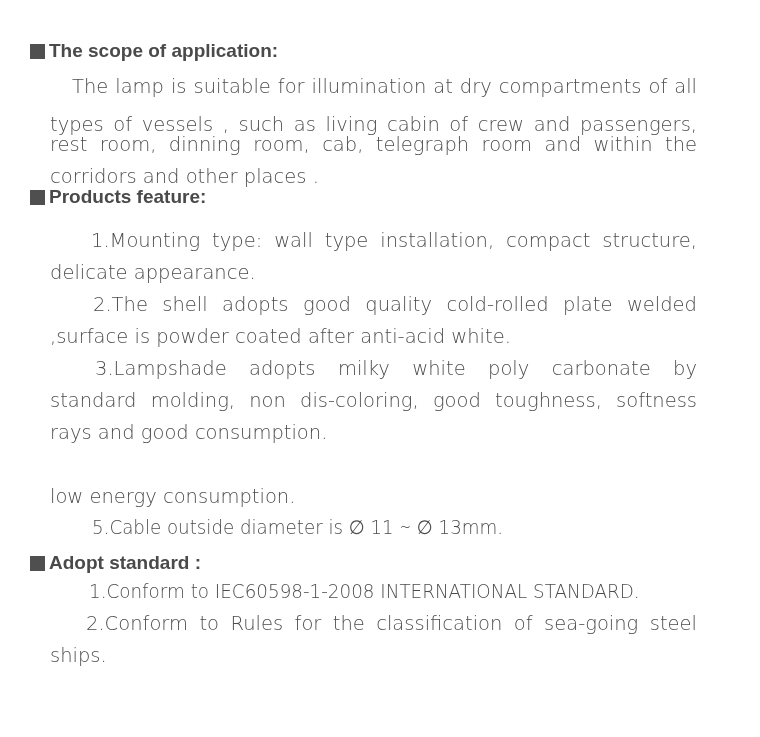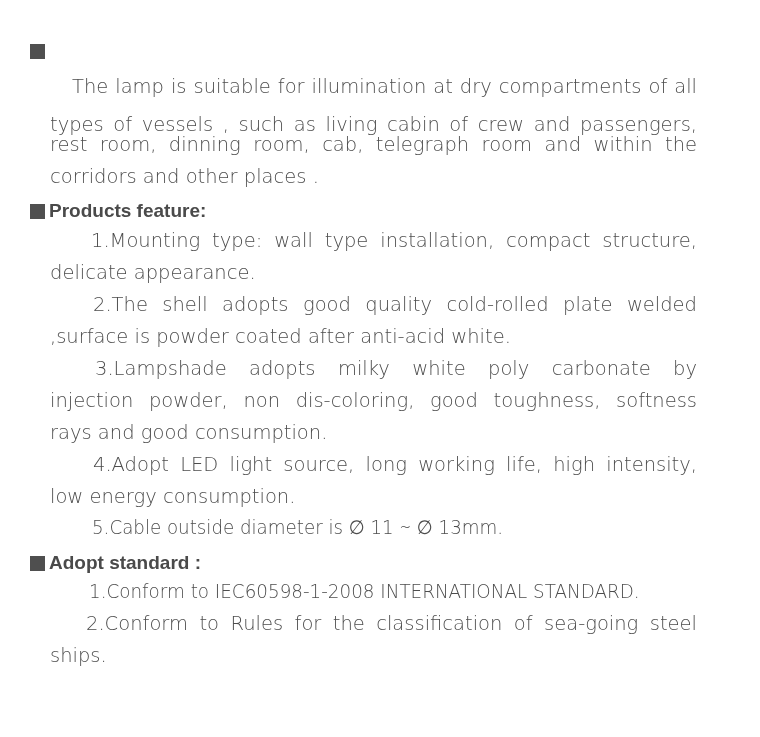--- a/index.html
+++ b/index.html
@@ -61,38 +61,38 @@
       text-align-last: justify;
     }
   </style>
 </head>
 <body>
 
 <div class="doc">
 
   <div class="heading" style="top:39px;">
     <span class="bullet"></span>
+    <span>The scope of application:</span>
   </div>
   <div class="line just" style="top:66px; left:72px; width:625px;margin-top:6px;">The lamp is suitable for illumination at dry compartments of all</div>
   <div class="line just" style="top:110px;">types of vessels , such as living cabin of crew and passengers,</div>
   <div class="line just" style="top:130px;">rest room, dinning room, cab, telegraph room and within the</div>
   <div class="line" style="top:162px;">corridors and other places .</div>
 
-  <div class="heading" style="top:199px;justify-content:flex-end;">
+  <div class="heading" style="top:185px;justify-content:flex-end;">
     <span class="bullet"></span>
     <span>Products feature:</span>
   </div>
   <div class="line just" style="top:226px; left:91px; width:606px;">1.Mounting type:  wall type installation, compact structure,</div>
   <div class="line" style="top:258px;">delicate appearance.</div>
   <div class="line just" style="top:290px; left:93px; width:604px;">2.The shell adopts good quality cold-rolled plate welded</div>
   <div class="line" style="top:322px;">,surface is powder coated after anti-acid white.</div>
   <div class="line just" style="top:354px; left:95px; width:602px;">3.Lampshade adopts milky white poly carbonate by</div>
-  <div class="line just" style="top:386px;">injection powder, non dis-coloring, good toughness, softness</div>
+  <div class="line just" style="top:386px;">standard molding, non dis-coloring, good toughness, softness</div>
   <div class="line" style="top:418px;">rays and good consumption.</div>
-  <div class="line just" style="top:450px; left:93px; width:604px;">4.Adopt LED light source, long working life, high intensity,</div>
   <div class="line" style="top:482px;">low energy consumption.</div>
   <div class="line" style="top: 513px; left: 92px; transform: scaleX(0.935085);">5.Cable outside diameter is ∅ 11 ∼ ∅ 13mm.</div>
 
   <div class="heading" style="top:551px;">
     <span class="bullet"></span>
     <span>Adopt standard :</span>
   </div>
   <div class="line" style="top: 577px; left: 89px; transform: scaleX(0.939722);">1.Conform to IEC60598-1-2008 INTERNATIONAL STANDARD.</div>
   <div class="line just" style="top:609px; left:86px; width:611px;">2.Conform to Rules for the classification of sea-going steel</div>
   <div class="line" style="top:641px;">ships.</div>

